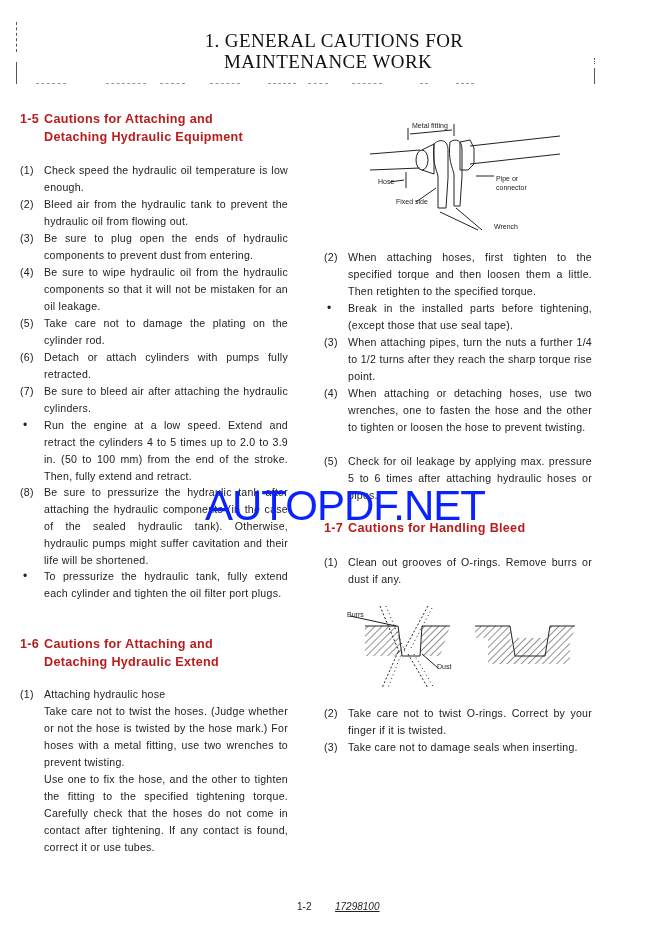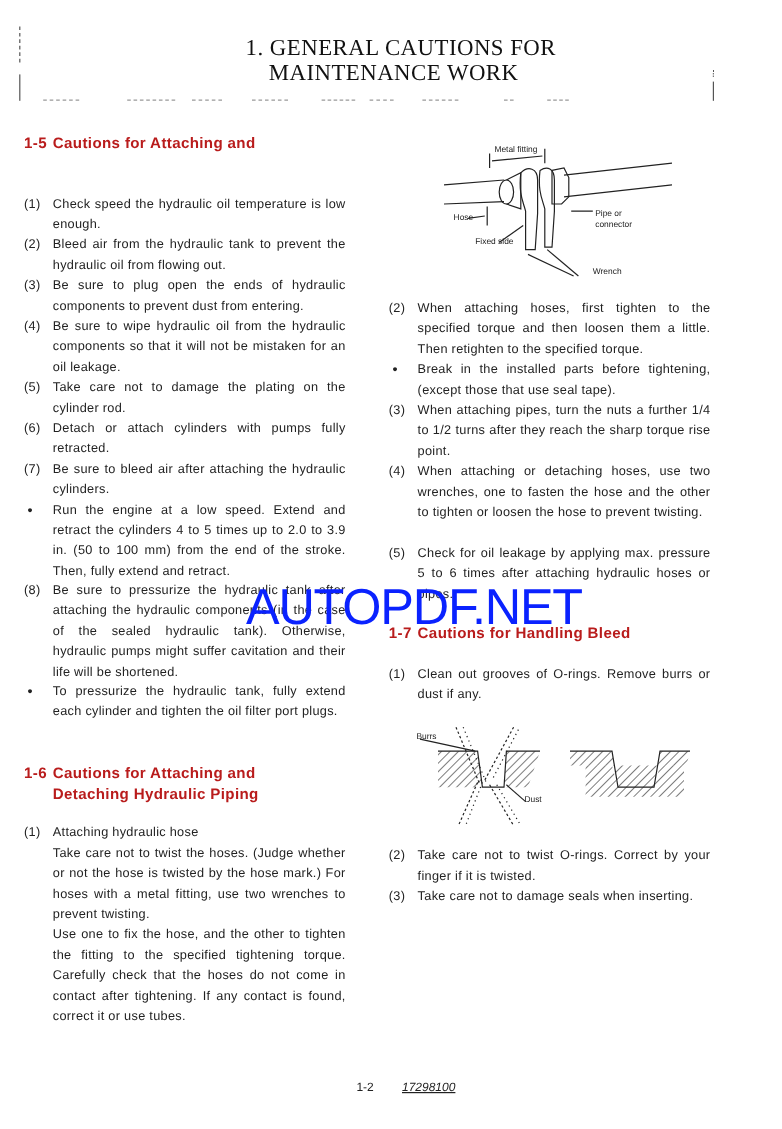--- a/index.html
+++ b/index.html
@@ -61,20 +61,21 @@
 <div class="abs rule" style="left:420px;width:8px;"></div>
 <div class="abs rule" style="left:456px;width:18px;"></div>
 
 <div class="title t1">1. GENERAL CAUTIONS FOR</div>
 <div class="title t2">MAINTENANCE WORK</div>
 
 <div class="left-col">
 
   <div class="sec-head" style="left:20px;top:110px;">
     <span class="num">1-5</span><span>Cautions for Attaching and</span>
+    <span class="l2">Detaching Hydraulic Equipment</span>
   </div>
 
   <div class="item" style="top:162px;">
     <span class="mk">(1)</span>
     <span class="tx">Check speed the hydraulic oil temperature is low enough.</span>
   </div>
   <div class="item" style="top:196px;">
     <span class="mk">(2)</span>
     <span class="tx">Bleed air from the hydraulic tank to prevent the hydraulic oil from flowing out.</span>
   </div>
@@ -106,21 +107,21 @@
     <span class="mk">(8)</span>
     <span class="tx">Be sure to pressurize the hydraulic tank after attaching the hydraulic components (in the case of the sealed hydraulic tank). Otherwise, hydraulic pumps might suffer cavitation and their life will be shortened.</span>
   </div>
   <div class="item" style="top:568px;">
     <span class="mk bullet" style="left:3px;">•</span>
     <span class="tx">To pressurize the hydraulic tank, fully extend each cylinder and tighten the oil filter port plugs.</span>
   </div>
 
   <div class="sec-head" style="left:20px;top:635px;">
     <span class="num">1-6</span><span>Cautions for Attaching and</span>
-    <span class="l2">Detaching Hydraulic Piping</span>
+    <span class="l2">Detaching Hydraulic Extend</span>
   </div>
 
   <div class="item" style="top:686px;">
     <span class="mk">(1)</span>
     <span class="tx">Attaching hydraulic hose</span>
   </div>
   <div class="item" style="top:703px;">
     <span class="tx">Take care not to twist the hoses. (Judge whether or not the hose is twisted by the hose mark.) For hoses with a metal fitting, use two wrenches to prevent twisting.</span>
   </div>
   <div class="item" style="top:771px;">

